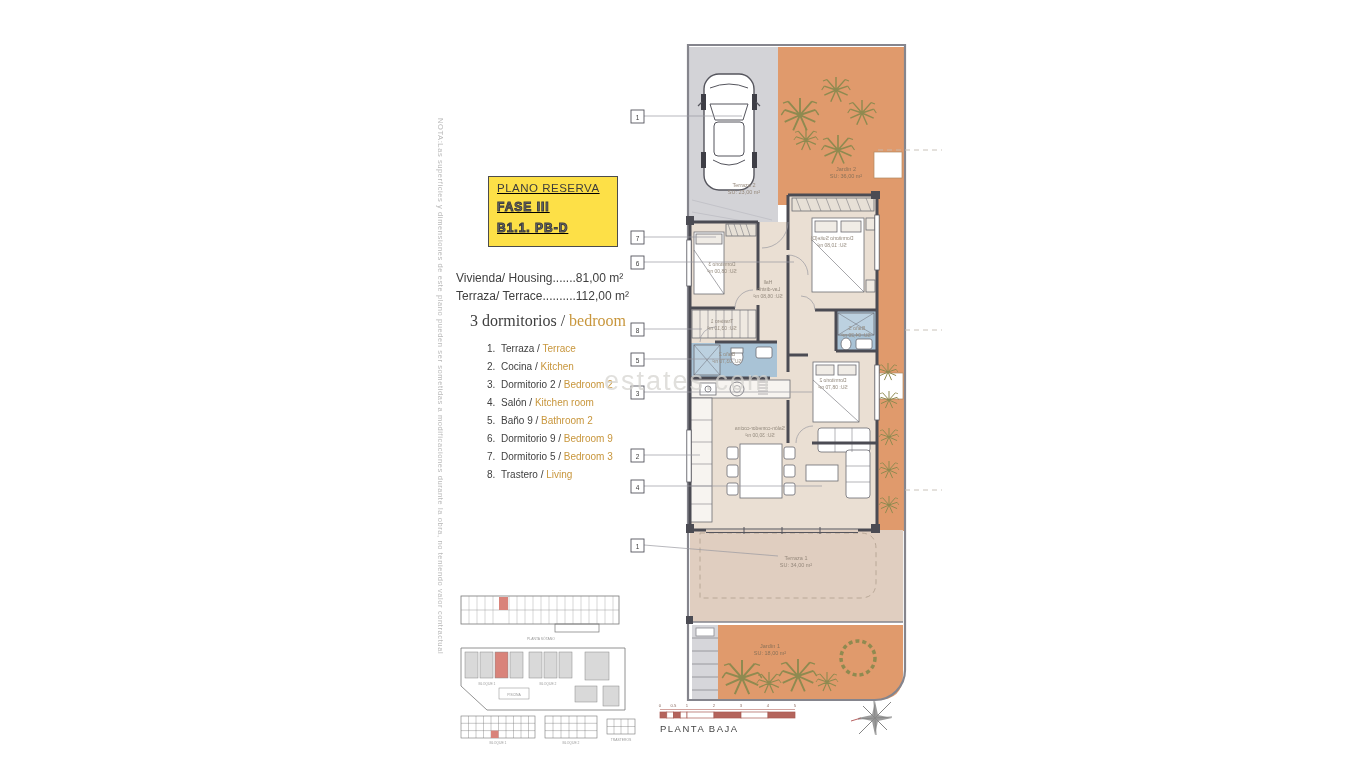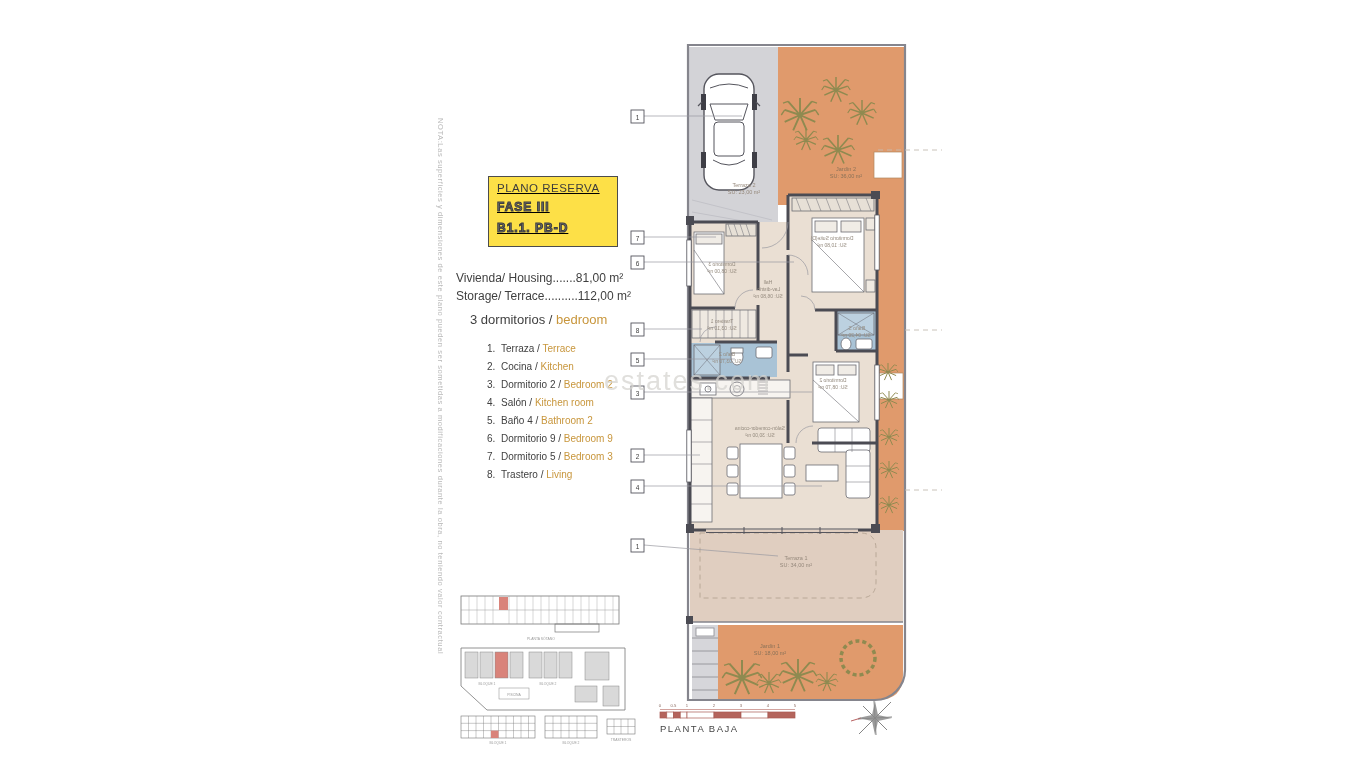--- a/index.html
+++ b/index.html
@@ -9,21 +9,21 @@
   .note-vert{left:436px;top:118px;height:525px;writing-mode:vertical-rl;
     font-size:7.5px;color:#b9b9b9;letter-spacing:.6px;white-space:nowrap;}
   
   .title-block{left:488px;top:176px;width:112px;border:1.5px solid #4c4c4c;background:#fde047;
     padding:5px 8px 7px 8px;text-decoration:underline;}
   .title-block .sub{font-size:11.5px;color:#3c3c3c;letter-spacing:.5px;margin:0 0 3px 0;}
   .title-block .big{font-size:12px;font-weight:800;color:#6f6f6f;-webkit-text-stroke:1px #3e3e3e;
     letter-spacing:1px;line-height:21px;}
   
   .areas{left:456px;top:262px;font-size:12px;color:#3f3f3f;line-height:18px;margin-top:7px;}
-  .bedrooms{left:470px;top:312px;font-size:13px;color:#3f3f3f;}
+  .bedrooms{left:470px;top:312px;font-size:16px;color:#3f3f3f;font-family:Liberation Serif, serif;}
   .accent{color:#c8963c;}
   
   .legend{left:487px;top:340px;font-size:10px;color:#3f3f3f;}
   .legend .row{height:18px;line-height:18px;white-space:nowrap;}
   .legend .num{display:inline-block;width:14px;}
   
   .watermark{left:604px;top:366px;width:215px;font-size:27px;font-weight:400;
     color:rgba(214,212,208,0.75);letter-spacing:2px;}
   svg text{font-family:"Liberation Sans", sans-serif;}
   .roomlbl{fill:#948a7e;font-size:5px;}
@@ -40,31 +40,31 @@
 <div class="abs note-vert">NOTA:Las superficies y dimensiones de este plano pueden ser sometidas a modificaciones durante la obra, no teniendo valor contractual</div>
 
 <div class="abs title-block">
   <div class="sub">PLANO RESERVA</div>
   <div class="big">FASE III</div>
   <div class="big">B1.1. PB-D</div>
 </div>
 
 <div class="abs areas">
   <div>Vivienda/ Housing.......81,00 m²</div>
-  <div>Storage/ Terrace..........112,00 m²</div>
+  <div>Terraza/ Terrace..........112,00 m²</div>
 </div>
 
 <div class="abs bedrooms"><span>3 dormitorios / </span><span class="accent">bedroom</span></div>
 
 <div class="abs legend">
   <div class="row"><span class="num">1.</span><span>Terraza / </span><span class="accent">Terrace</span></div>
   <div class="row"><span class="num">2.</span><span>Cocina / </span><span class="accent">Kitchen</span></div>
   <div class="row"><span class="num">3.</span><span>Dormitorio 2 / </span><span class="accent">Bedroom 2</span></div>
   <div class="row"><span class="num">4.</span><span>Salón / </span><span class="accent">Kitchen room</span></div>
-  <div class="row"><span class="num">5.</span><span>Baño 4 / </span><span class="accent">Bathroom 2</span></div>
+  <div class="row"><span class="num">5.</span><span>Baño 9 / </span><span class="accent">Bathroom 2</span></div>
   <div class="row"><span class="num">6.</span><span>Dormitorio 9 / </span><span class="accent">Bedroom 9</span></div>
   <div class="row"><span class="num">7.</span><span>Dormitorio 5 / </span><span class="accent">Bedroom 3</span></div>
   <div class="row"><span class="num">8.</span><span>Trastero / </span><span class="accent">Living</span></div>
 </div>
 
 <svg class="abs" style="left:618px;top:35px;" width="330" height="680" viewBox="618 35 330 680">
 
   <defs>
     <g id="palm" stroke="#8f8a50" stroke-width="1.1" fill="none">
       <path d="M0,0 L9,-3 M0,0 L7,-8 M0,0 L0,-10 M0,0 L-7,-8 M0,0 L-9,-3 M0,0 L9,4 M0,0 L-9,4 M0,0 L4,9 M0,0 L-4,9"></path>

